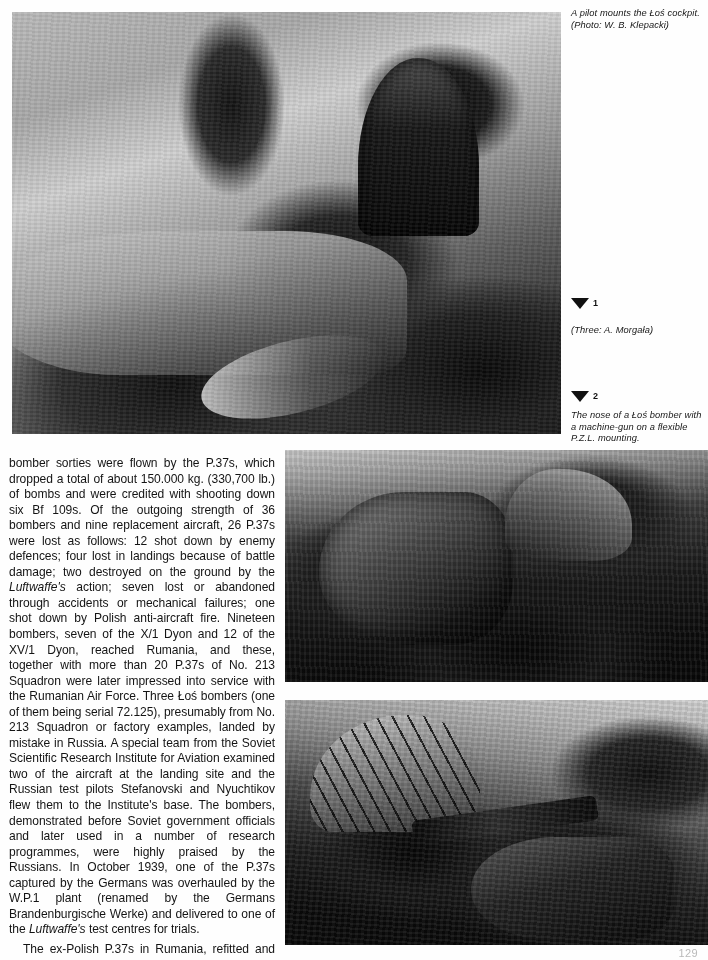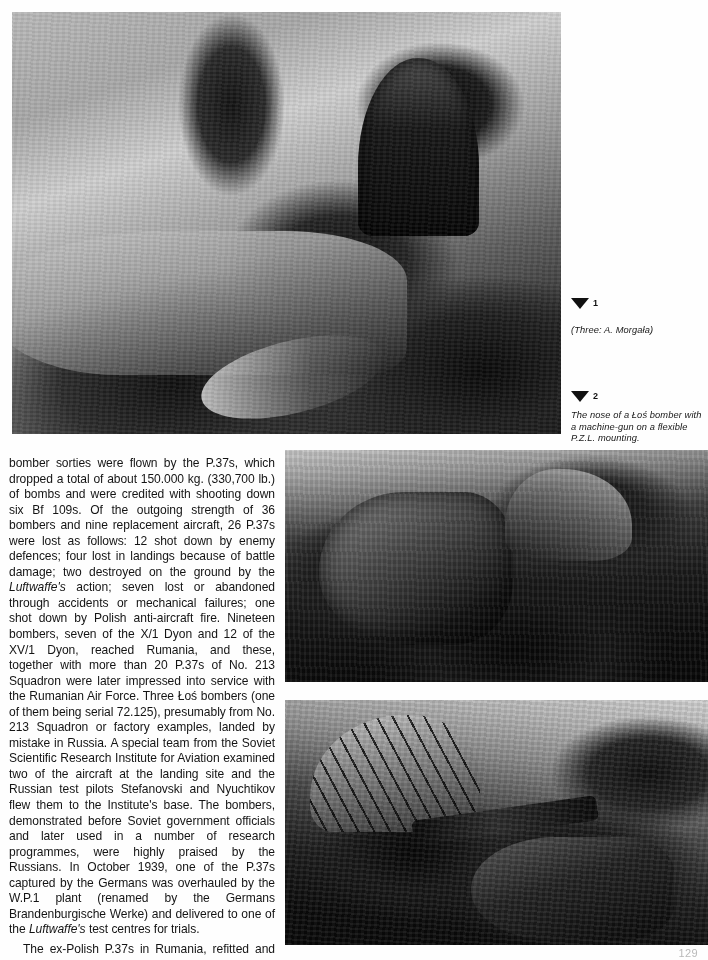--- a/index.html
+++ b/index.html
@@ -248,20 +248,25 @@
 
 <div class="page">
 
   <div class="photo" id="photo-top">
     <div class="fuselage"></div>
     <div class="canopy"></div>
     <div class="prop"></div>
     <div class="grain"></div>
   </div>
 
+  <div class="caption" id="caption-top">
+    <span>A pilot mounts the Łoś</span>
+    <span>cockpit.</span><br>
+    <span>(Photo: W. B. Klepacki)</span>
+  </div>
 
   <div class="marker" id="marker-1">
     <span class="tri"></span>
     <span class="marker-num">1</span>
   </div>
   <div class="caption" id="caption-1">
     <br>
     <span>(Three: A. Morgała)</span>
   </div>
 

